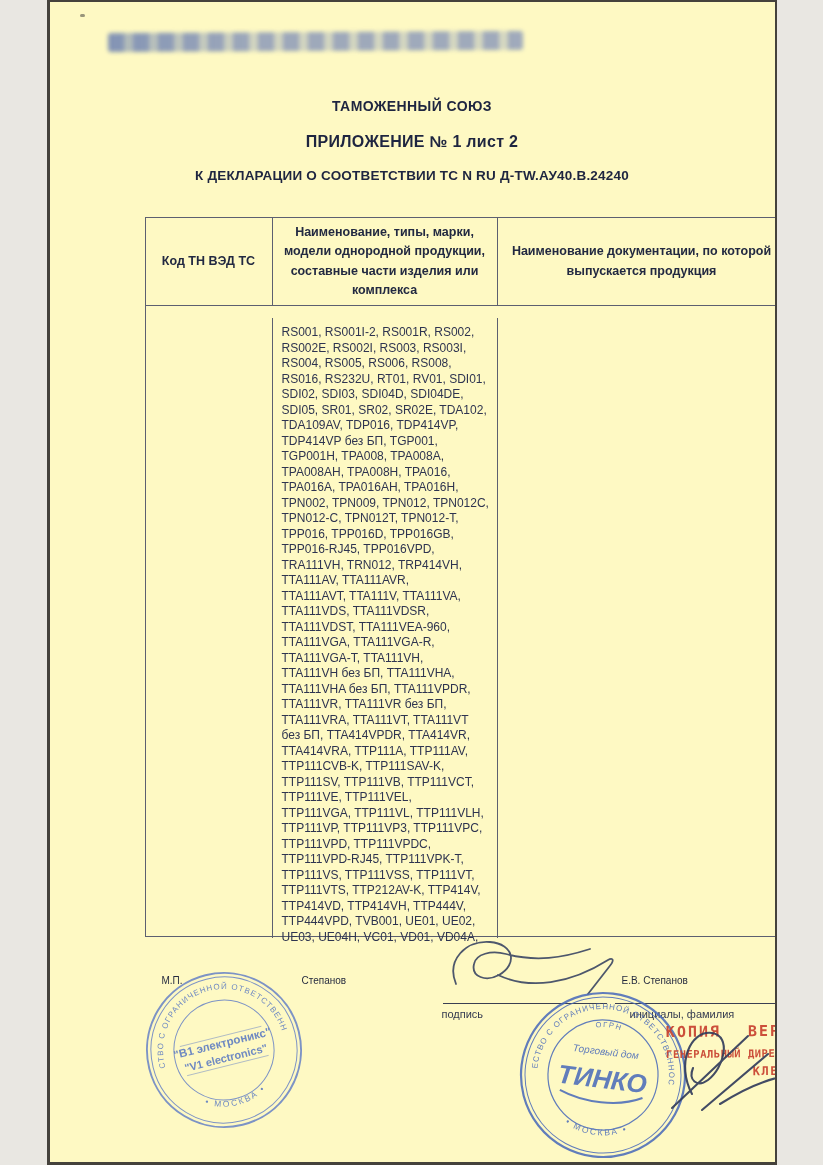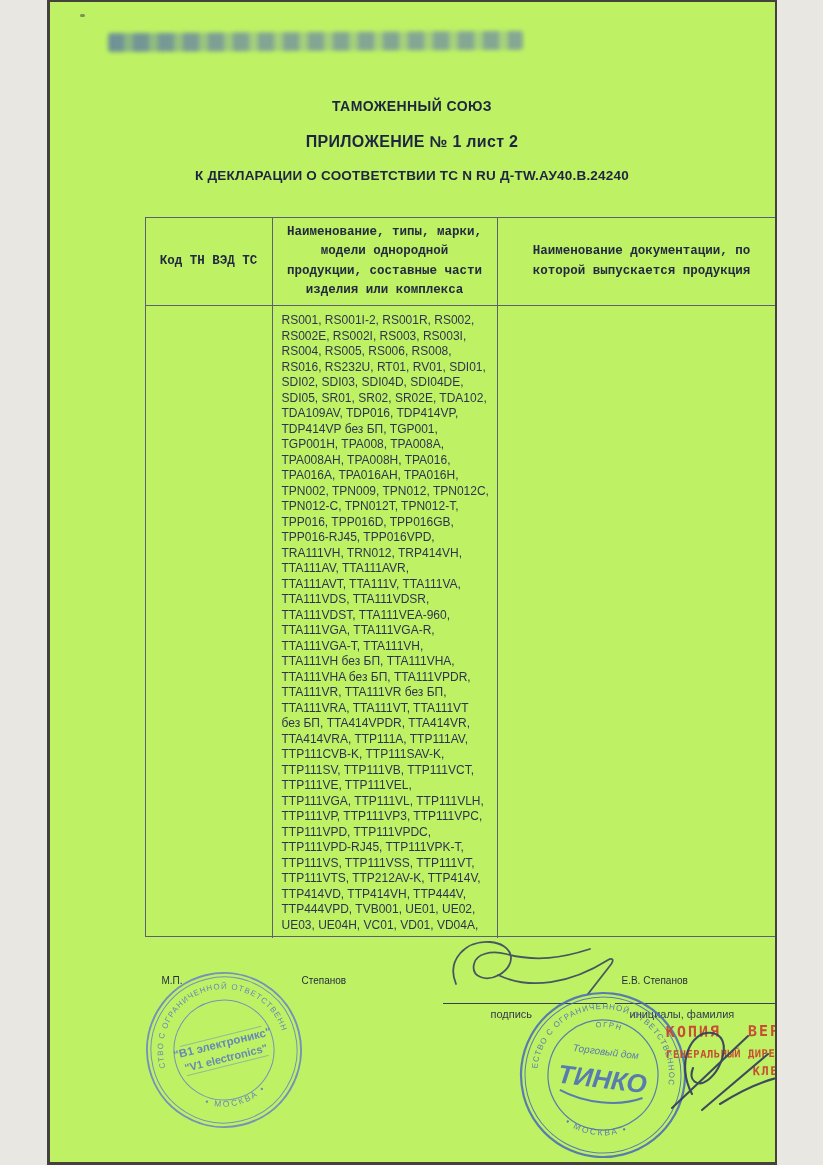--- a/index.html
+++ b/index.html
@@ -3,21 +3,21 @@
 <meta charset="utf-8">
 <style>
   * { margin: 0; padding: 0; box-sizing: border-box; }
   html, body { background: #e9e7e2; }
   body { font-family: "Liberation Sans", sans-serif; }
 
   .page {
     position: relative;
     width: 730px; height: 1165px;
     margin: 0 auto;
-    background: #bef264;
+    background: #fef9c3;
     border: 2px solid #45423c;
     border-left-width: 3px;
     border-bottom-width: 3px;
     overflow: hidden;
     color: #262c40;
   }
 
   
   .scan-smudge {
     position: absolute; left: 58px; top: 30px; width: 415px; height: 19px;
@@ -38,40 +38,40 @@
   .doc-table {
     position: absolute; left: 95px; top: 215px;
     width: 640px; height: 720px;
     display: grid;
     grid-template-columns: 127px 225px 288px;
     grid-template-rows: 88px 632px;
     border: 1px solid #5d6070;
   }
   .cell { border-right: 1px solid #5d6070; border-bottom: 1px solid #5d6070; }
   .cell.c3 { border-right: none; }
-  .cell.body { border-bottom: none; }
+  .cell.body { border-bottom: none; margin-top: 12px; }
   .cell.head {
     display: flex; align-items: center; justify-content: center;
     text-align: center;
     font-weight: bold; font-size: 12.5px; line-height: 1.55;
-    color: #222941; padding: 4px 10px; font-family: Liberation Mono, monospace;
+    color: #222941; padding: 4px 10px;
   }
   .cell.body.c2 { padding: 7px 9px; font-size: 12px; color: #2e3450; }
   .cell.body.c2 div { line-height: 15.5px; white-space: nowrap; }
 
   .label { position: absolute; font-size: 10px; color: #262c40; }
   .lbl-mp { left: 112px; top: 973px; }
   .lbl-applicant { left: 252px; top: 973px; }
   .lbl-signatory { left: 572px; top: 973px; text-align: center; }
 
   .sig-line { position: absolute; border-top: 1.5px solid #3a3f52; }
   .line-sign { left: 393px; top: 1001px; width: 164px; }
   .line-name { left: 565px; top: 1001px; width: 170px; }
   .caption { position: absolute; font-size: 11px; color: #343a50; }
-  .cap-sign { left: 441px; top: 1006px; }
+  .cap-sign { left: 392px; top: 1006px; }
   .cap-name { left: 580px; top: 1006px; }
 
   svg text { font-family: "Liberation Sans", sans-serif; }
 
   .sig-svg { position: absolute; }
   .sig-applicant { left: 388px; top: 928px; }
   .sig-director { left: 612px; top: 1016px; }
 
   .stamp { position: absolute; opacity: .88; }
   .stamp-company { left: 88px; top: 962px; }

